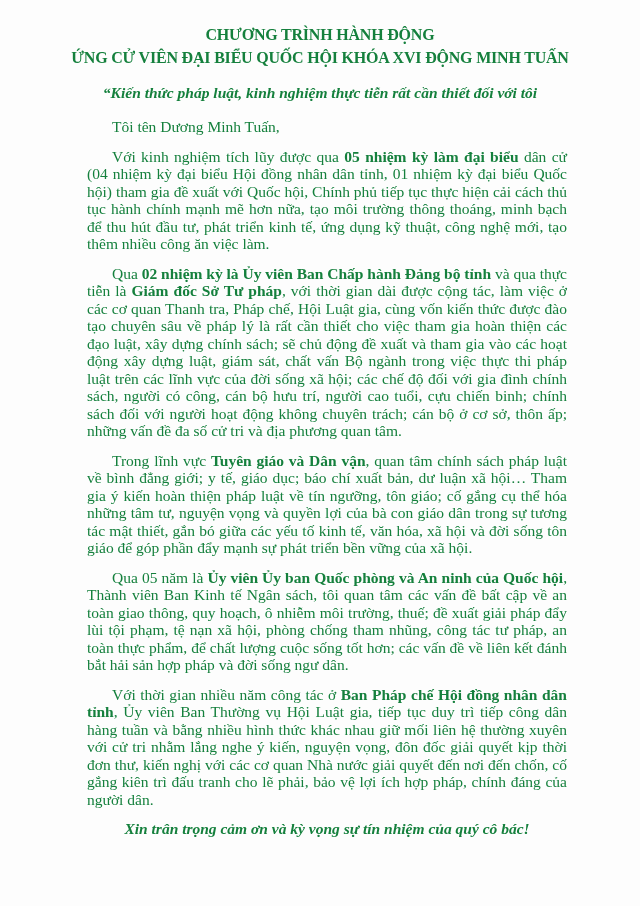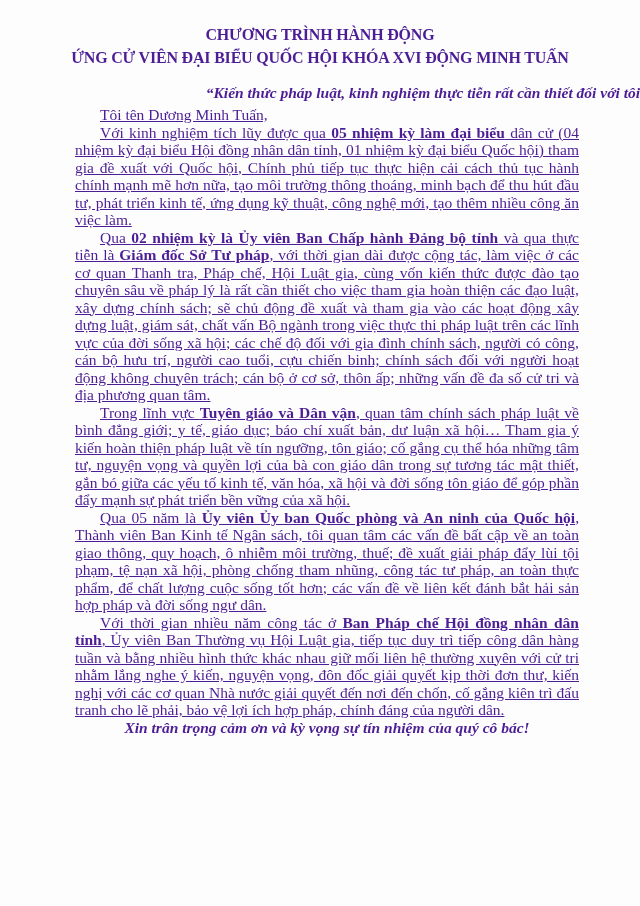--- a/index.html
+++ b/index.html
@@ -19,50 +19,49 @@
   }
   .title-line {
     font-weight: bold;
     font-size: 16px;
     line-height: 23px;
     letter-spacing: -0.2px;
     white-space: nowrap;
   }
   .quote {
     margin-top: 15px;
-    text-align: right;
+    text-align: center;
     font-weight: bold;
     font-style: italic;
     font-size: 15.5px;
     line-height: 18px;
   }
   .doc-content {
     padding: 4px 61px 0 75px;
   }
   .para {
-    margin: 0;
+    margin: 12px;
     text-align: justify;
     text-indent: 25px;
     font-size: 15.5px;
     line-height: 17.5px;
-    text-decoration: underline;
   }
   .closing {
     margin: 0;
     text-align: center;
     font-weight: bold;
     font-style: italic;
     font-size: 15.5px;
     line-height: 17.5px;
   }
 </style>
 </head>
 <body>
 
-<div class="page" style="background: rgb(253, 253, 253); color: #4c1d95;">
+<div class="page" style="background: rgb(253, 253, 253); color: #15803d;">
   <header class="doc-header">
     <div class="title-line">CHƯƠNG TRÌNH HÀNH ĐỘNG</div>
     <div class="title-line">ỨNG CỬ VIÊN ĐẠI BIỂU QUỐC HỘI KHÓA XVI ĐỘNG MINH TUẤN</div>
     <div class="quote">
       <div>“Kiến thức pháp luật, kinh nghiệm thực tiễn rất cần thiết đối với tôi</div>
     </div>
   </header>
 
   <div class="doc-content">
     <div>

